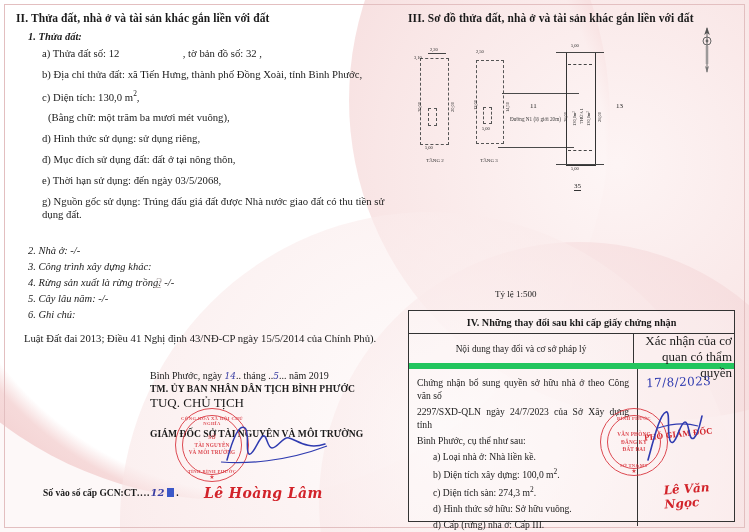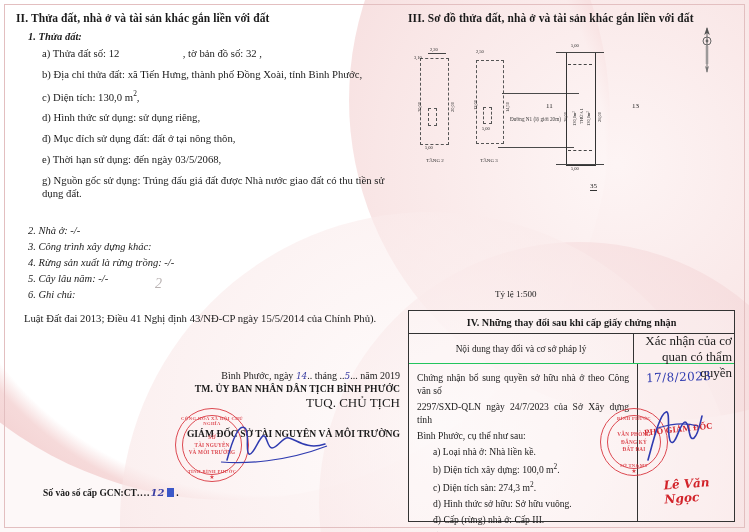--- a/index.html
+++ b/index.html
@@ -32,21 +32,21 @@
   .sub-head{font-style:italic;font-weight:bold;font-size:10.5px;margin:0 0 5px 12px;}
   .line-item{font-size:10.7px;margin:0 0 7.5px 26px;line-height:1.25;}
   .numbered{font-style:italic;font-weight:normal;font-size:10.5px;margin:0 0 5px 12px;}
   .note-line{font-size:10.7px;margin:0 0 4px 8px;line-height:1.3;}
   .gap-block{margin-top:14px;}
   sup{font-size:7.4px;vertical-align:super;}
   .pagenum{position:absolute;left:155px;top:276px;font-size:14px;color:#b9b2b2;
       font-family:"Liberation Serif",serif;font-style:italic;}
 
   
-  .sig-block{position:absolute;left:150px;top:370px;width:250px;text-align:right;}
+  .sig-block{position:absolute;left:150px;top:370px;width:250px;text-align:left;}
   .sig-date{font-size:10px;margin-bottom:2px;}
   .sig-org{font-size:9.6px;font-weight:bold;letter-spacing:.1px;margin-bottom:1px;}
   .sig-role{font-size:13px;font-weight:normal;margin-bottom:17px;}
   .sig-title{font-size:9.6px;font-weight:bold;}
   .hand-blue{font-family:"DejaVu Serif",serif;font-style:italic;color:#3b3fa3;font-size:9px;}
   .hand-name{font-family:"DejaVu Serif",serif;font-style:italic;color:#d2232a;
       font-size:14px;font-weight:bold;letter-spacing:.4px;}
   .footer-no{position:absolute;left:43px;top:487px;font-size:9.5px;font-weight:bold;}
 
   
@@ -68,33 +68,33 @@
 
   
   .col-right{position:absolute;left:408px;top:12px;width:330px;}
   .map-area{position:absolute;left:406px;top:30px;width:340px;height:265px;}
   .road-label{position:absolute;font-size:5.2px;color:#3a3a3a;white-space:nowrap;}
   .road-line{position:absolute;height:0;border-top:1px solid #4a4a4a;}
   .dim{position:absolute;font-size:4.6px;color:#2b2b2b;white-space:nowrap;letter-spacing:-.1px;}
   .dim-v{position:absolute;font-size:4.6px;color:#2b2b2b;white-space:nowrap;
       transform-origin:0 0;transform:rotate(-90deg);letter-spacing:-.1px;}
   .plan-label{position:absolute;font-size:5px;color:#2b2b2b;text-align:center;white-space:nowrap;}
-  .neigh{position:absolute;font-size:7px;color:#1d1d1d;margin-left:16px;}
+  .neigh{position:absolute;font-size:7px;color:#1d1d1d;}
   .dashed-box{position:absolute;border:1px dashed #555;}
   .solid-box{position:absolute;border:1px solid #333;}
   .tick{position:absolute;border-top:1px solid #444;height:0;}
   .scale-text{position:absolute;left:495px;top:289px;font-size:9px;}
   .compass{position:absolute;left:697px;top:26px;width:20px;height:48px;}
 
   
   .tbl{position:absolute;left:408px;top:310px;width:325px;height:210px;
       border:1px solid #333;background:rgba(255,255,255,.30);}
   .tbl-title{height:22px;border-bottom:1px solid #333;display:flex;align-items:center;
       justify-content:center;font-weight:bold;font-size:10.2px;}
-  .tbl-headrow{display:flex;height:29px;border-bottom:1px solid #22c55e;}
+  .tbl-headrow{display:flex;height:29px;border-bottom:6px solid #22c55e;}
   .th-left{flex:1;display:flex;align-items:center;justify-content:center;
       font-size:9.3px;border-right:1px solid #333;}
   .th-right{width:96px;display:flex;align-items:center;justify-content:center;
       text-align:right;font-size:13px;line-height:1.25;padding:0 2px;margin-top:17px;}
   .tbl-body{display:flex;height:157px;}
   .td-left{flex:1;border-right:1px solid #333;padding:8px 8px 0 8px;}
   .td-right{width:96px;position:relative;}
   .td-left p{margin:0 0 3px 0;font-size:9.6px;line-height:1.35;text-align:justify;}
   .td-left p.ind{margin-left:16px;text-align:left;}
   .date-hand{position:absolute;left:8px;top:6px;font-size:12px;color:#2f3bb0;
@@ -128,20 +128,21 @@
       <span style="display:inline-block;width:58px"></span>
       <span>, tờ bản đồ số: 32 ,</span>
     </div>
 
     <div class="line-item">b) Địa chỉ thửa đất: xã Tiến Hưng, thành phố Đồng Xoài, tỉnh Bình Phước,</div>
 
     <div class="line-item">
       <span>c) Diện tích: 130,0 m</span><sup>2</sup>,
     </div>
 
+    <div class="line-item" style="margin-left:32px">(Bằng chữ: một trăm ba mươi mét vuông),</div>
 
     <div class="line-item">d) Hình thức sử dụng: sử dụng riêng,</div>
 
     <div class="line-item">đ) Mục đích sử dụng đất: đất ở tại nông thôn,</div>
 
     <div class="line-item">e) Thời hạn sử dụng: đến ngày 03/5/2068,</div>
 
     <div class="line-item">g) Nguồn gốc sử dụng: Trúng đấu giá đất được Nhà nước giao đất có thu tiền sử dụng đất.</div>
 
     <div class="gap-block" style="height:10px"></div>
@@ -164,20 +165,21 @@
       <span class="hand-blue">14</span>..
       <span>tháng</span>
       ..<span class="hand-blue">5</span>...
       <span>năm 2019</span>
     </div>
     <div class="sig-org">TM. ỦY BAN NHÂN DÂN TỊCH BÌNH PHƯỚC</div>
     <div class="sig-role">TUQ. CHỦ TỊCH</div>
     <div class="sig-title">GIÁM ĐỐC SỞ TÀI NGUYÊN VÀ MÔI TRƯỜNG</div>
 
     <div style="height:46px"></div>
+    <div class="hand-name" style="margin-left:54px">Lê Hoàng Lâm</div>
   </div>
 
   <div class="stamp" id="stamp-left">
     <div class="inner"></div>
     <div class="arc-top">CỘNG HÒA XÃ HỘI CHỦ NGHĨA</div>
     <div class="core">
       <div>SỞ</div>
       <div>TÀI NGUYÊN</div>
       <div>VÀ MÔI TRƯỜNG</div>
     </div>

